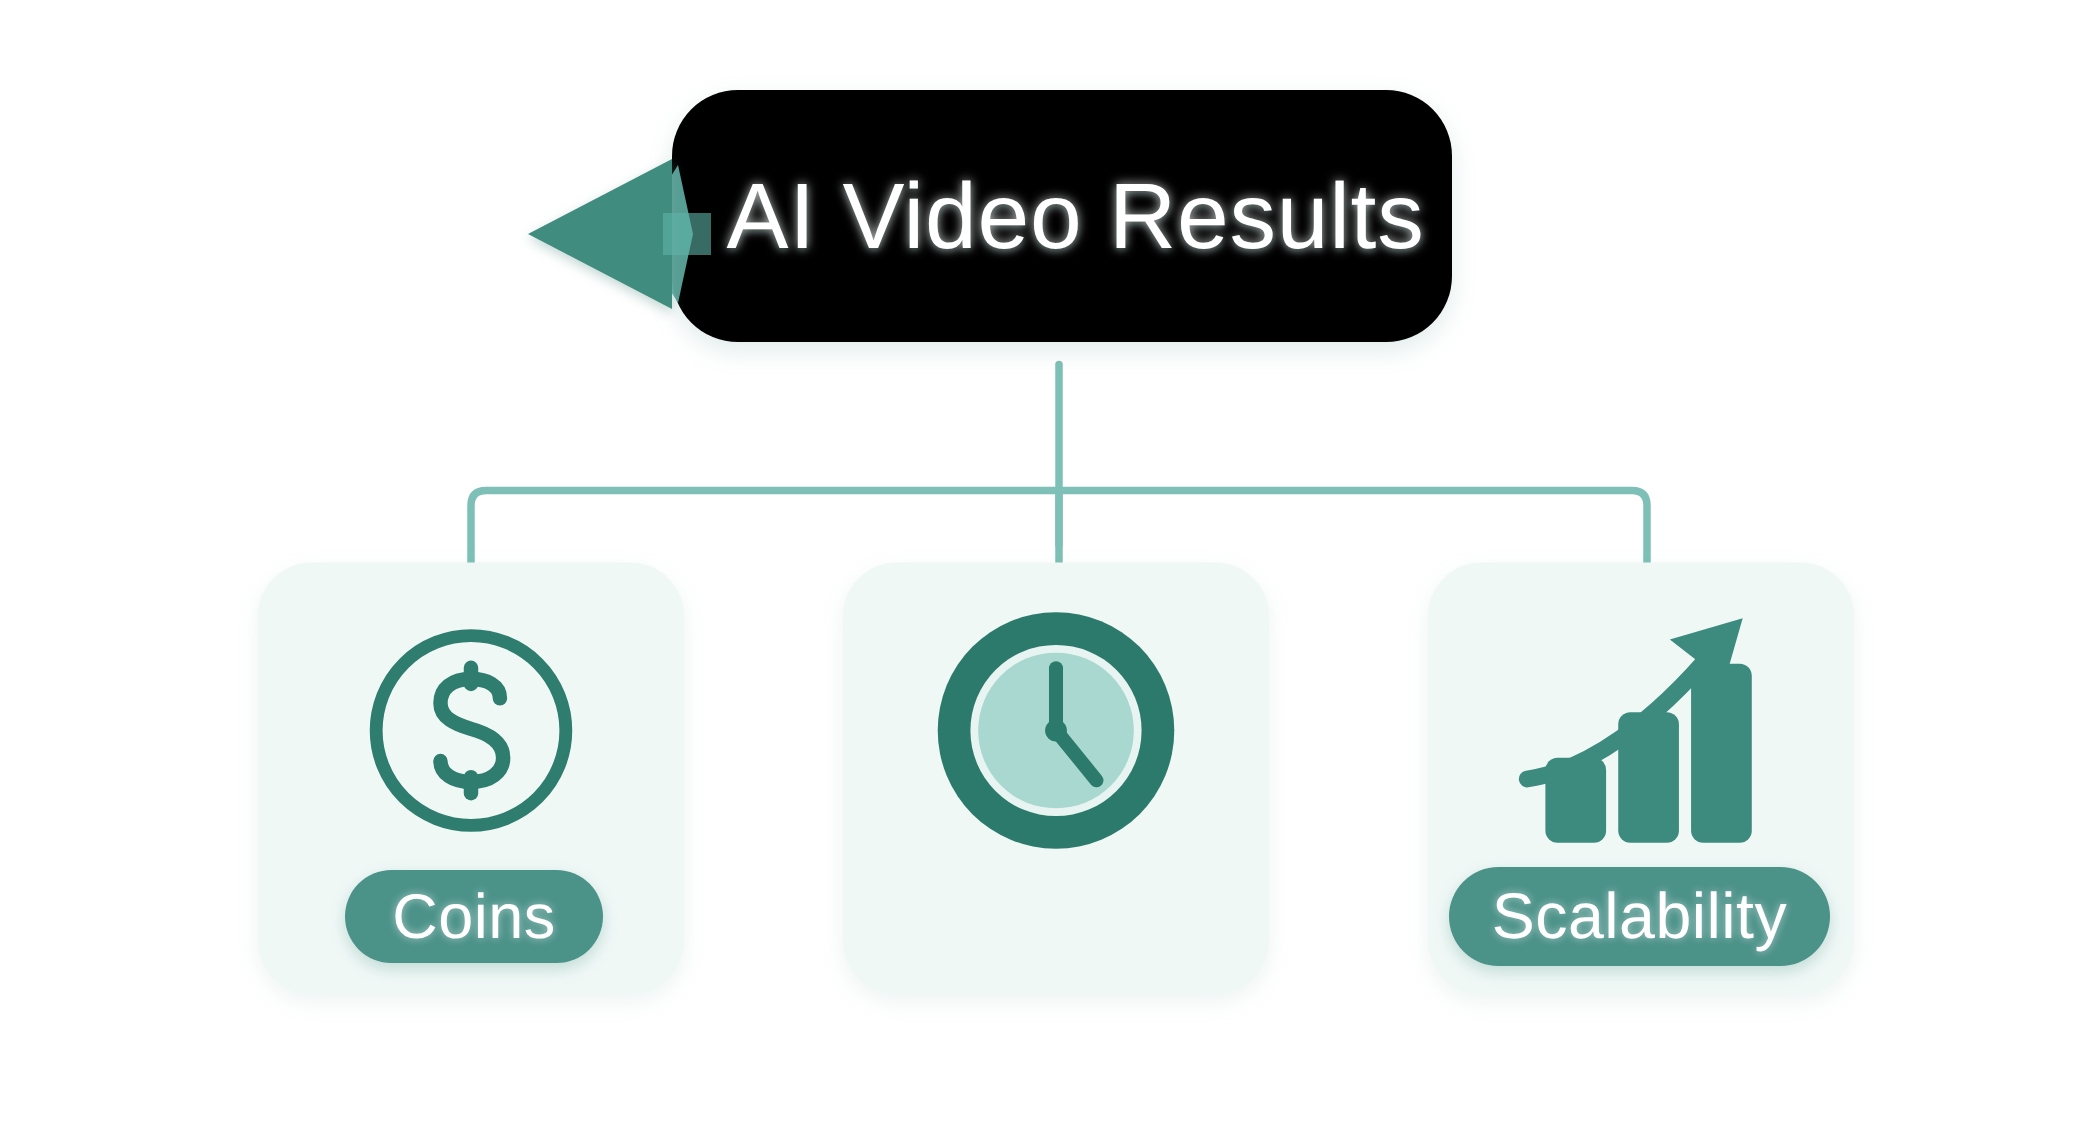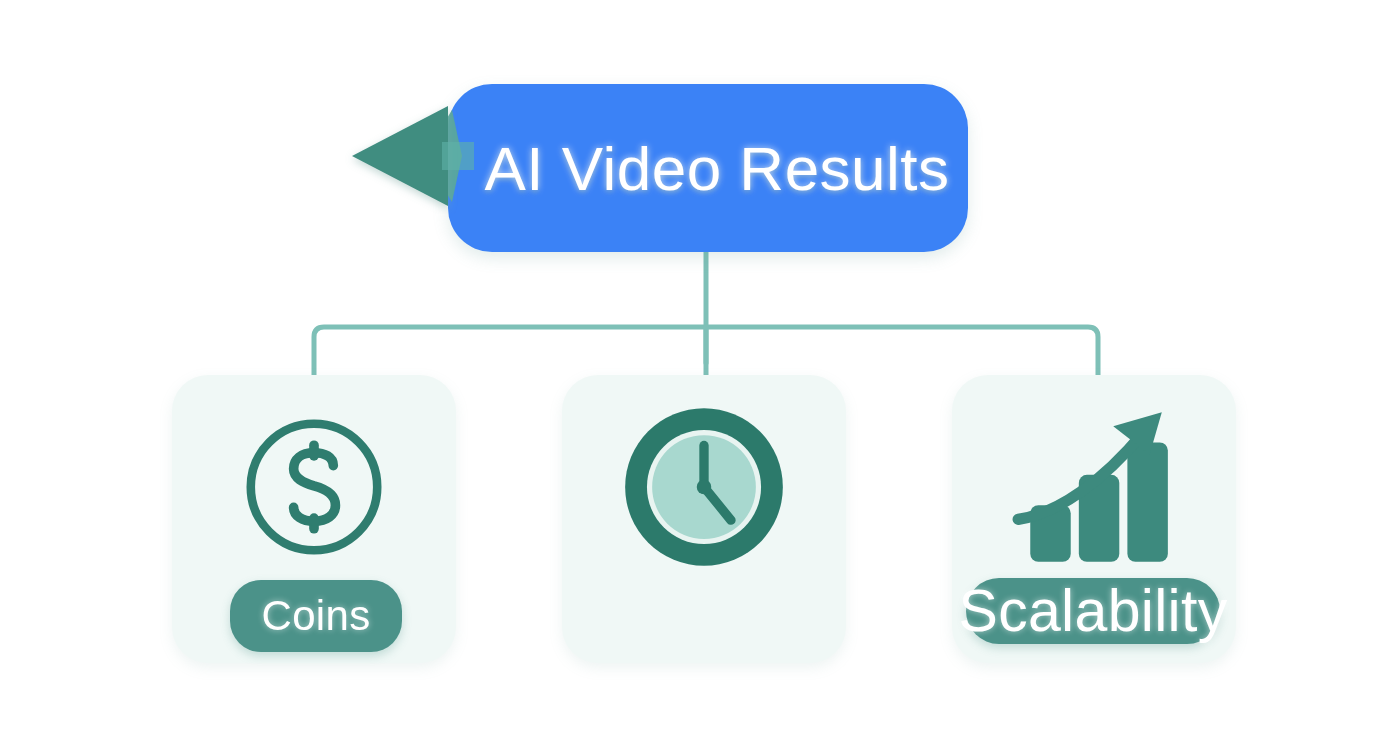--- a/index.html
+++ b/index.html
@@ -31,24 +31,24 @@
     top: 0;
     width: 1392px;
     height: 752px;
     pointer-events: none;
   }
 
   
   .header-node {
     position: absolute;
     left: 448px;
-    top: 84px;
+    top: 60px;
     width: 520px;
     height: 168px;
-    background: #3b82f6;
+    background: #000000;
     border-radius: 44px;
     box-shadow: 0 6px 16px rgba(90, 150, 142, 0.18);
     display: flex;
     align-items: center;
     justify-content: center;
     z-index: 4;
   }
   .header-title {
     font-size: 62px;
     font-weight: 400;
@@ -92,21 +92,21 @@
     width: 180px;
     height: 180px;
     display: flex;
     align-items: center;
     justify-content: center;
   }
 
   
   .label-pill {
     position: absolute;
-    height: 72px;
+    height: 62px;
     background: #4b9289;
     border-radius: 31px;
     display: flex;
     align-items: center;
     justify-content: center;
     box-shadow: 0 4px 10px rgba(75, 146, 137, 0.28);
     z-index: 6;
   }
   .pill-coins {
     left: 230px;
@@ -127,21 +127,21 @@
   }
   .label-text {
     font-size: 42px;
     font-weight: 400;
     color: #ffffff;
     letter-spacing: 0.3px;
     text-shadow: 0 0 6px rgba(255,255,255,0.55);
     white-space: nowrap;
   }
   .pill-scalability .label-text {
-    font-size: 59px;
+    font-size: 43px;
   }
 </style>
 </head>
 <body>
 
 <div id="canvas">
 
   <svg class="connector-layer" viewBox="0 0 1392 752" width="1392" height="752">
     <g fill="none" stroke="#7ec0b7" stroke-width="5" stroke-linecap="round">
 

